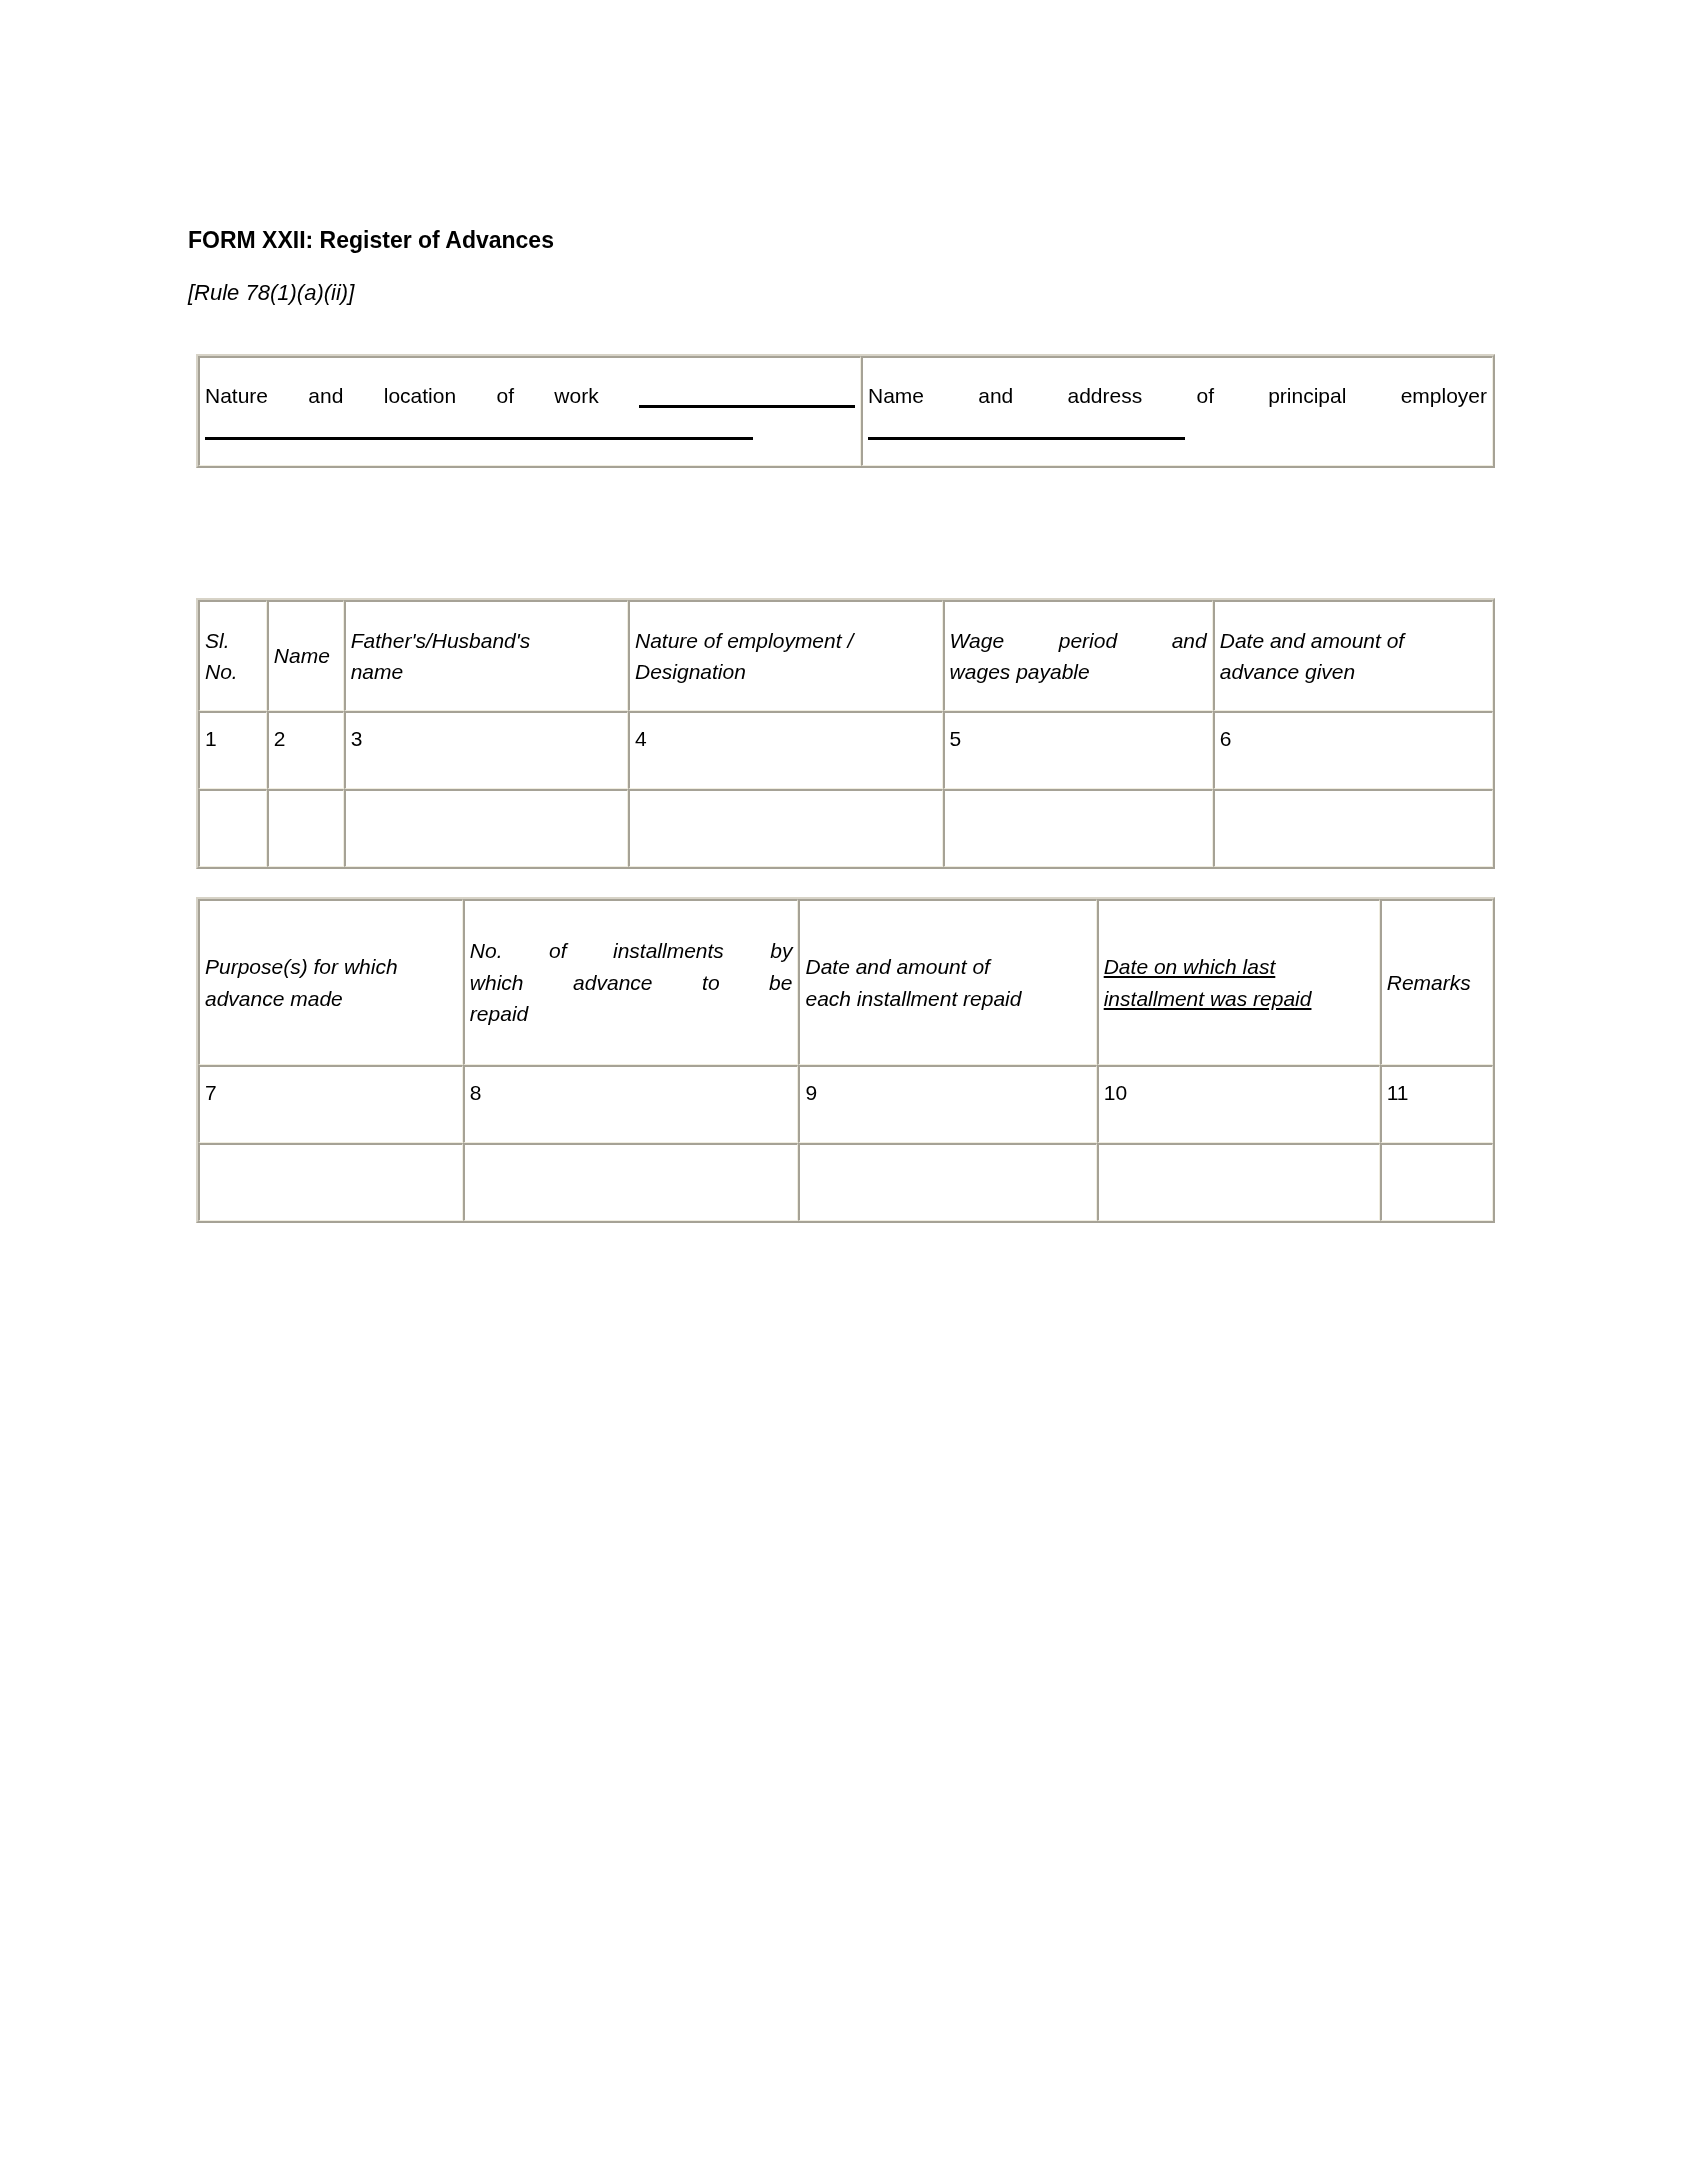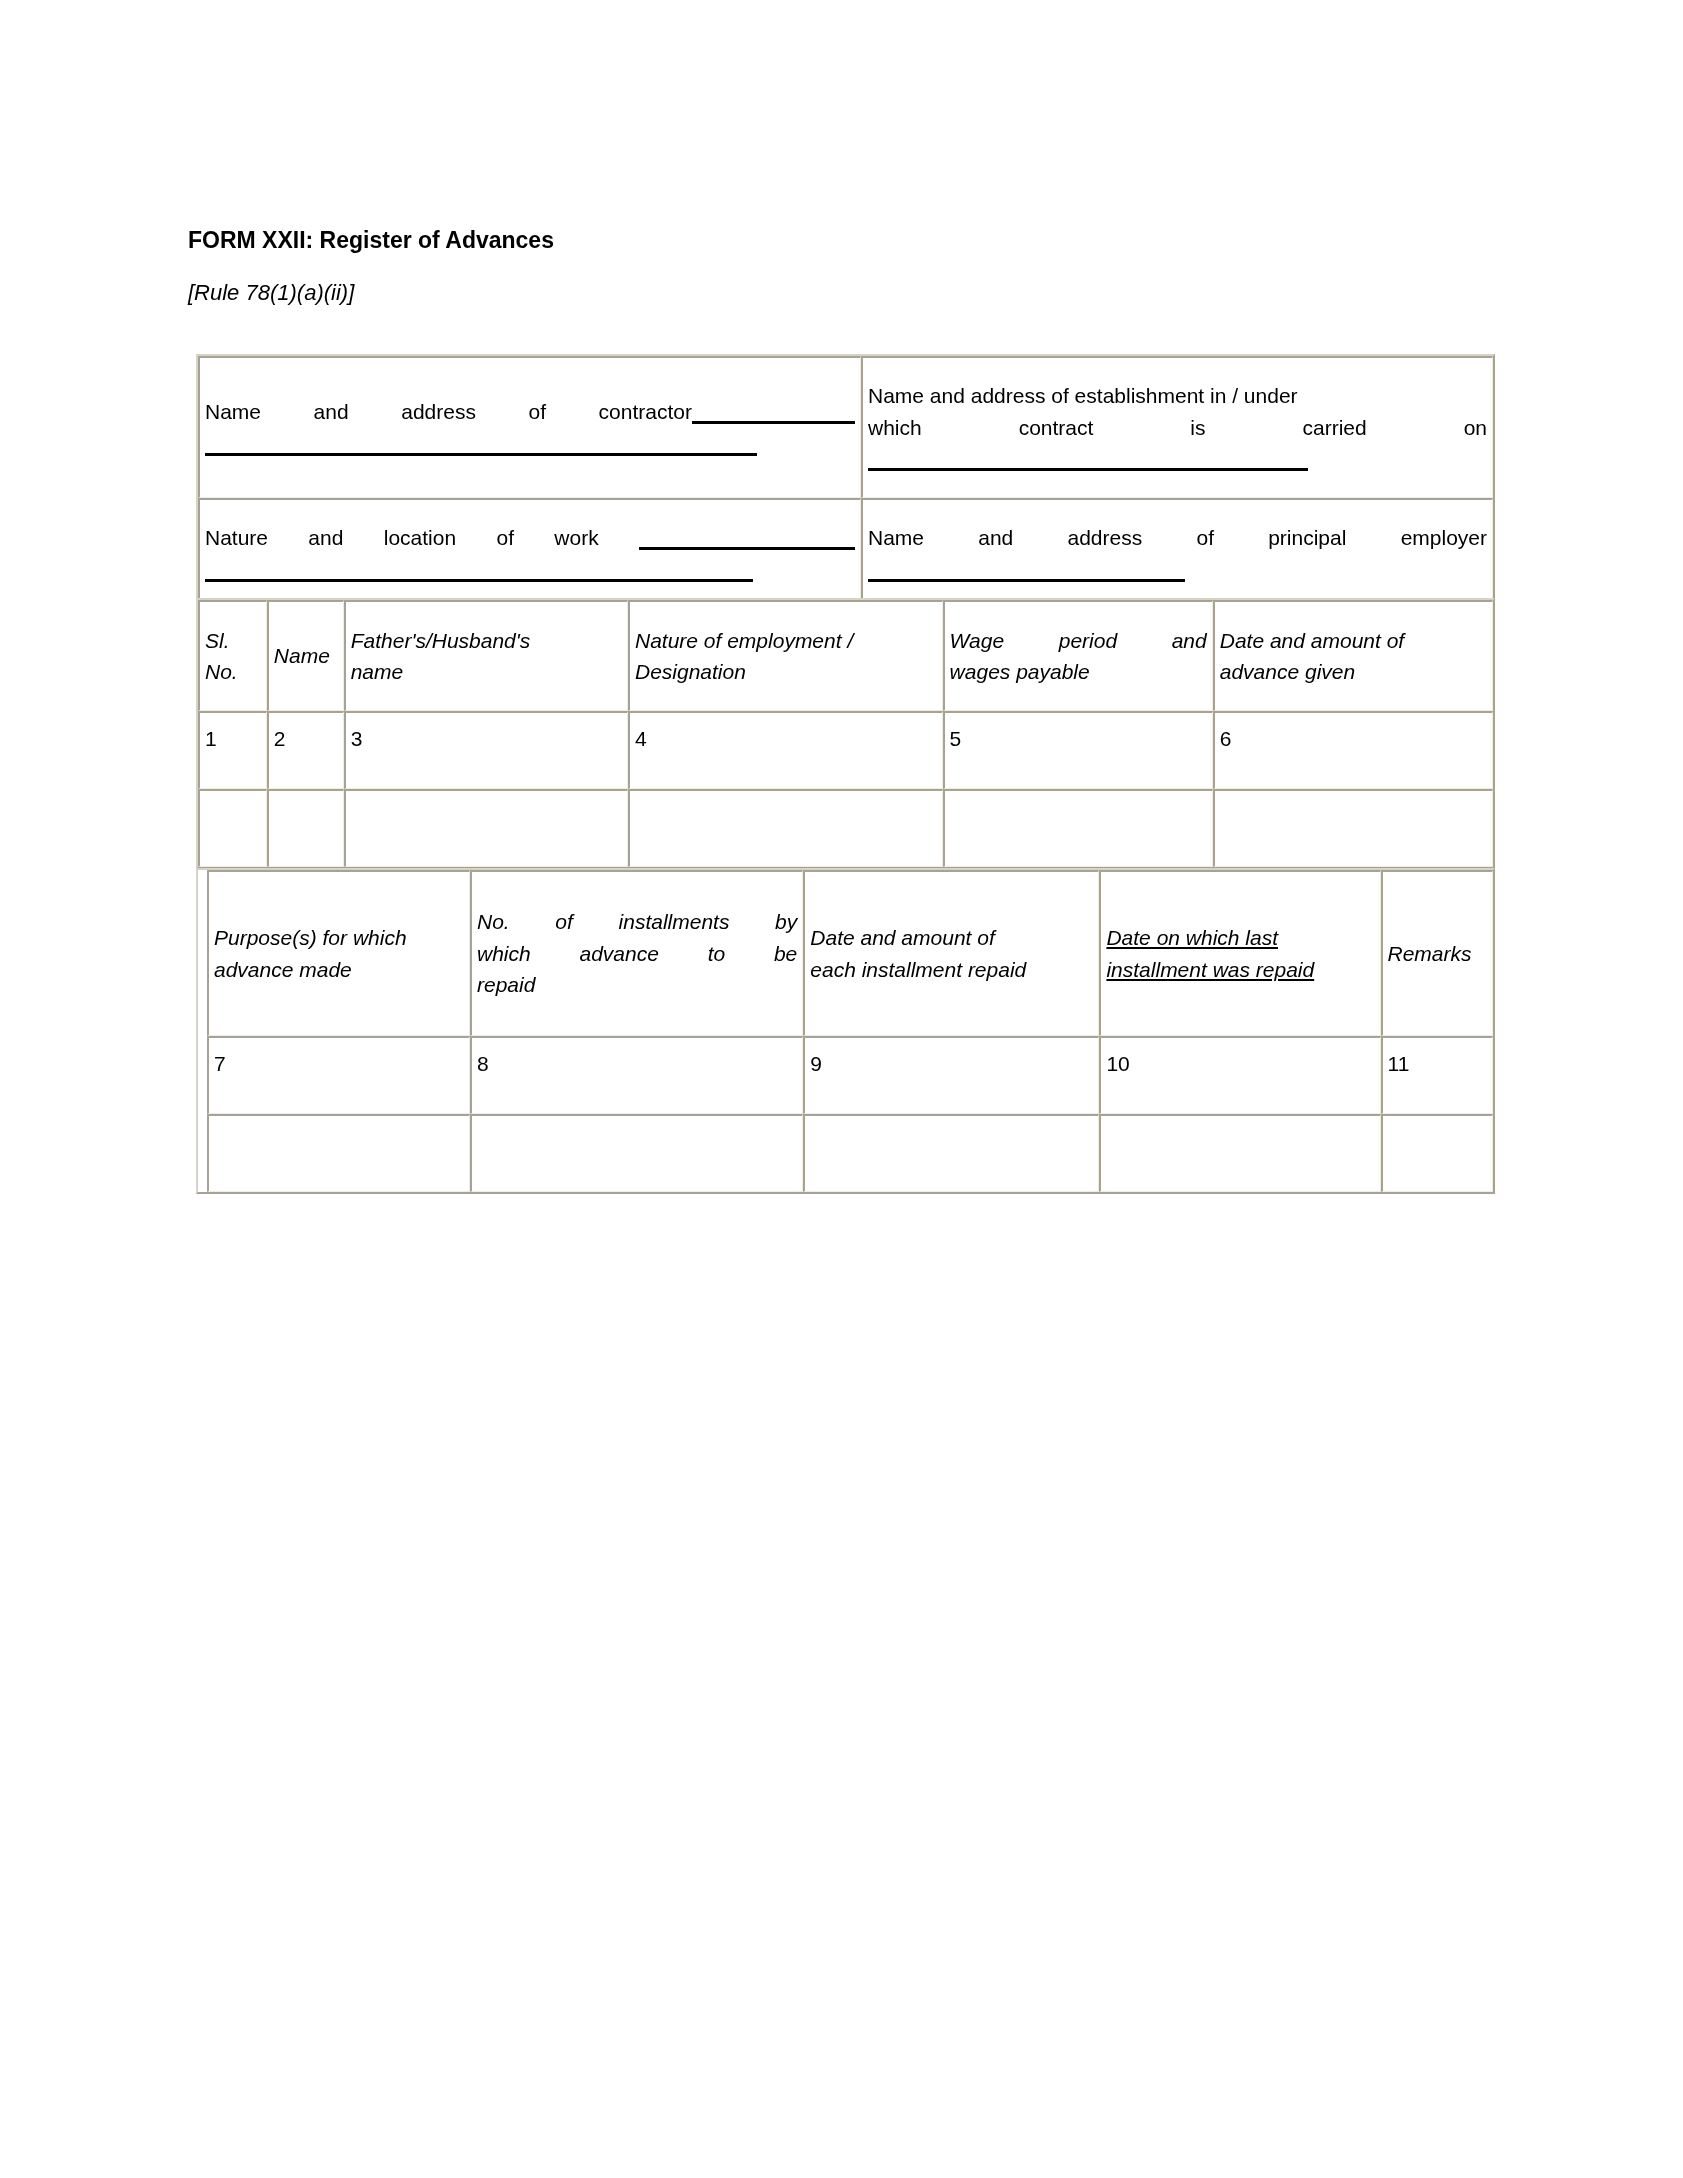--- a/index.html
+++ b/index.html
@@ -40,21 +40,21 @@
     table-layout: fixed;
     width: 1299px;
     border: 2px solid #a6a296;
     border-top-color: #d7d3c7;
     border-left-color: #d7d3c7;
     font-size: 21px;
     line-height: 1.5;
   }
   #t1 { top: 330px; }
   #t2 { top: 574px; }
-  #t3 { top: 844px; padding-left: 9px; }
+  #t3 { top: 873px; }
   table.frm td {
     border: solid #a6a296;
     border-width: 2px 1px 1px 2px;
     border-right-color: #f0ede0;
     border-bottom-color: #f0ede0;
     padding: 2px 5px;
     vertical-align: middle;
     background: #ffffff;
     overflow: hidden;
   }
@@ -86,31 +86,20 @@
 
   <div class="doc-title">FORM XXII: Register of Advances</div>
   <div class="doc-rule">[Rule 78(1)(a)(ii)]</div>
 
   <table id="t1" class="frm">
     <colgroup>
         <col style="width:663px">
         <col style="width:632px">
       </colgroup>
     <tbody>
-        <tr class="r1">
-      <td>
-        <div class="jl"><span class="nw">Name and address of contractor</span><span class="seg" style="width:163px"></span></div>
-        <div><span class="seg" style="width:552px"></span></div>
-      </td>
-      <td>
-        <div>Name and address of establishment in / under</div>
-        <div class="jl">which contract is carried on</div>
-        <div><span class="seg" style="width:440px"></span></div>
-      </td>
-    </tr>
     <tr class="r2">
       <td>
         <div class="jl"><span>Nature and location of work</span> <span class="seg" style="width:216px"></span></div>
         <div><span class="seg" style="width:548px"></span></div>
       </td>
       <td>
         <div class="jl">Name and address of principal employer</div>
         <div><span class="seg" style="width:317px"></span></div>
       </td>
     </tr>

